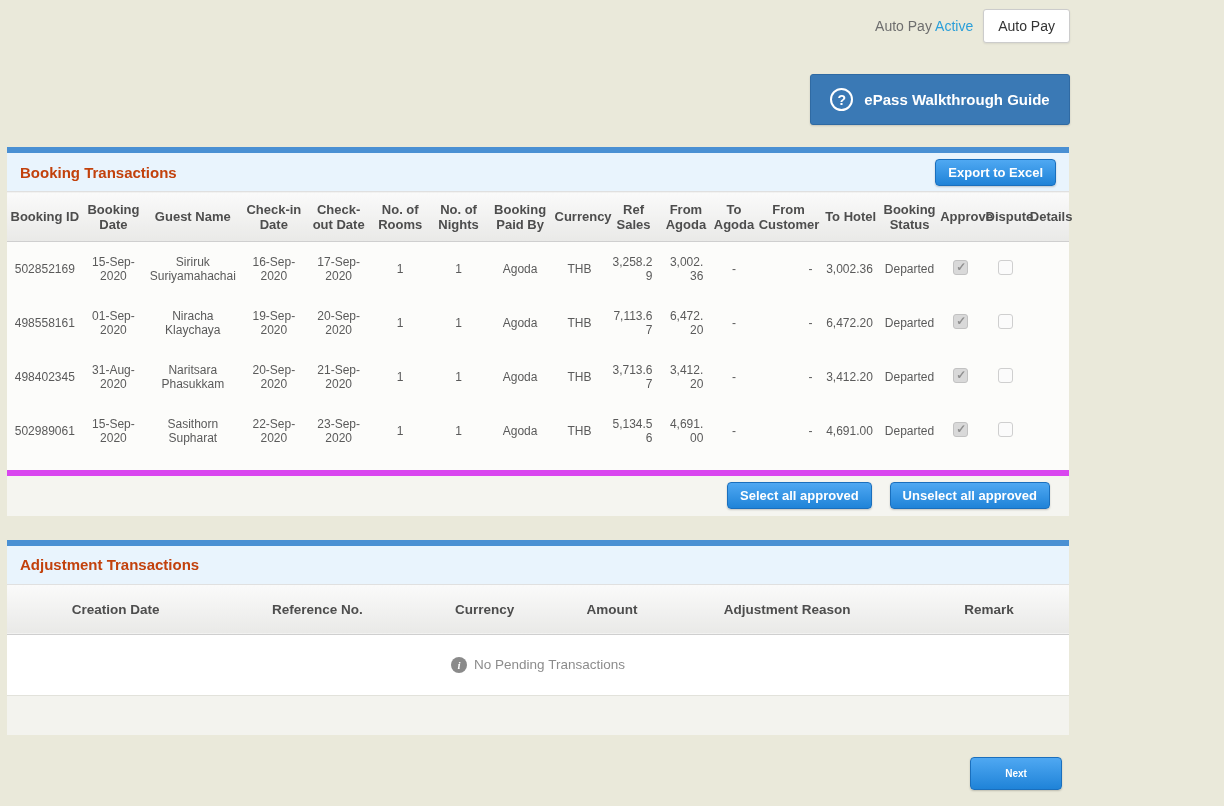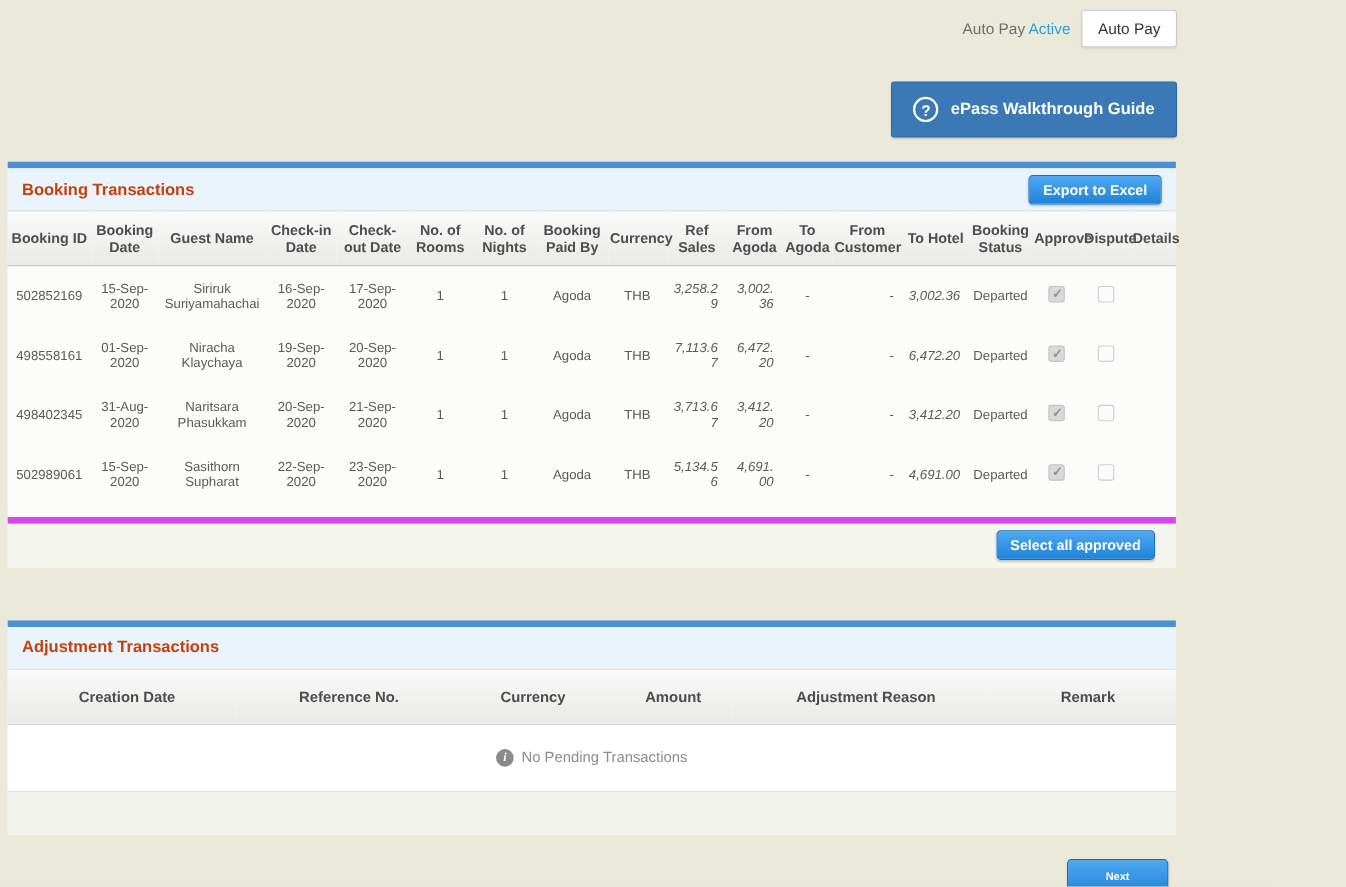--- a/index.html
+++ b/index.html
@@ -64,21 +64,21 @@
     background:linear-gradient(#fafafa,#e9e9e7);
     border-top:1px solid #e0e0e0; border-bottom:1px solid #cfcfcf;
     color:#4d4d4d; font-size:13px; font-weight:bold;
     padding:7px 2px; text-align:center; height:50px; vertical-align:middle;
   }
   tbody td {
     font-size:12px; color:#5a5a5a; text-align:center;
     padding:8px 3px; height:54px; vertical-align:middle;
     word-wrap:break-word; background:#fcfcfa;
   }
-  td.num { text-align:right; padding-right:8px;font-style:italic; }
+  td.num { text-align:right; padding-right:8px; }
   th.c0{width:7%} th.c1{width:5.7%} th.c2{width:9%} th.c3{width:6%} th.c4{width:6%}
   th.c5{width:5.4%} th.c6{width:5.4%} th.c7{width:6%} th.c8{width:5%} th.c9{width:5%}
   th.c10{width:4.7%} th.c11{width:4.2%} th.c12{width:5.9%} th.c13{width:5.6%}
   th.c14{width:5.3%} th.c15{width:4.2%} th.c16{width:4.1%} th.c17{width:3.8%}
 
   .checkbox {
     display:inline-block; width:15px; height:15px;
     border:1px solid #cfcfcf; border-radius:3px; background:#fbfbfb;
     position:relative; cursor:pointer;
   }
@@ -89,21 +89,21 @@
   }
 
   .booking-footer {
     background:#f5f5f0; border-top:6px solid #d946ef;
     height:46px; margin-top:12px;
     display:flex; align-items:center; justify-content:flex-end;
     gap:18px; padding-right:19px;
   }
 
   
-  .adj-section { margin-top:48px; }
+  .adj-section { margin-top:24px; }
   .adj-table thead th { height:50px; font-size:13.5px;padding-left:12px; }
   .a0{width:19.5%} .a1{width:18.5%} .a2{width:13%} .a3{width:11%} .a4{width:22%} .a5{width:16%}
   .adj-empty {
     height:60px; background:#fff;
     display:flex; align-items:center; justify-content:center; gap:7px;
     color:#8c8c8c; font-size:13.5px;
   }
   .info-icon {
     width:16px; height:16px; border-radius:50%; background:#8a8a8a;
     color:#fff; font-size:11px; font-weight:bold; font-style:italic;
@@ -245,20 +245,21 @@
             <td class="c13 num">4,691.00</td>
             <td class="c14">Departed</td>
             <td><span class="checkbox checked disabled"></span></td>
             <td><span class="checkbox"></span></td>
             <td></td>
           </tr>
         </tbody>
     </table>
     <div class="booking-footer">
       <button class="btn-blue">Select all approved</button>
+      <button class="btn-blue">Unselect all approved</button>
     </div>
   </div>
 
   <div class="section adj-section">
     <div class="section-topbar"></div>
     <div class="section-head">
       <span class="section-title">Adjustment Transactions</span>
     </div>
     <table class="adj-table">
       <thead>

